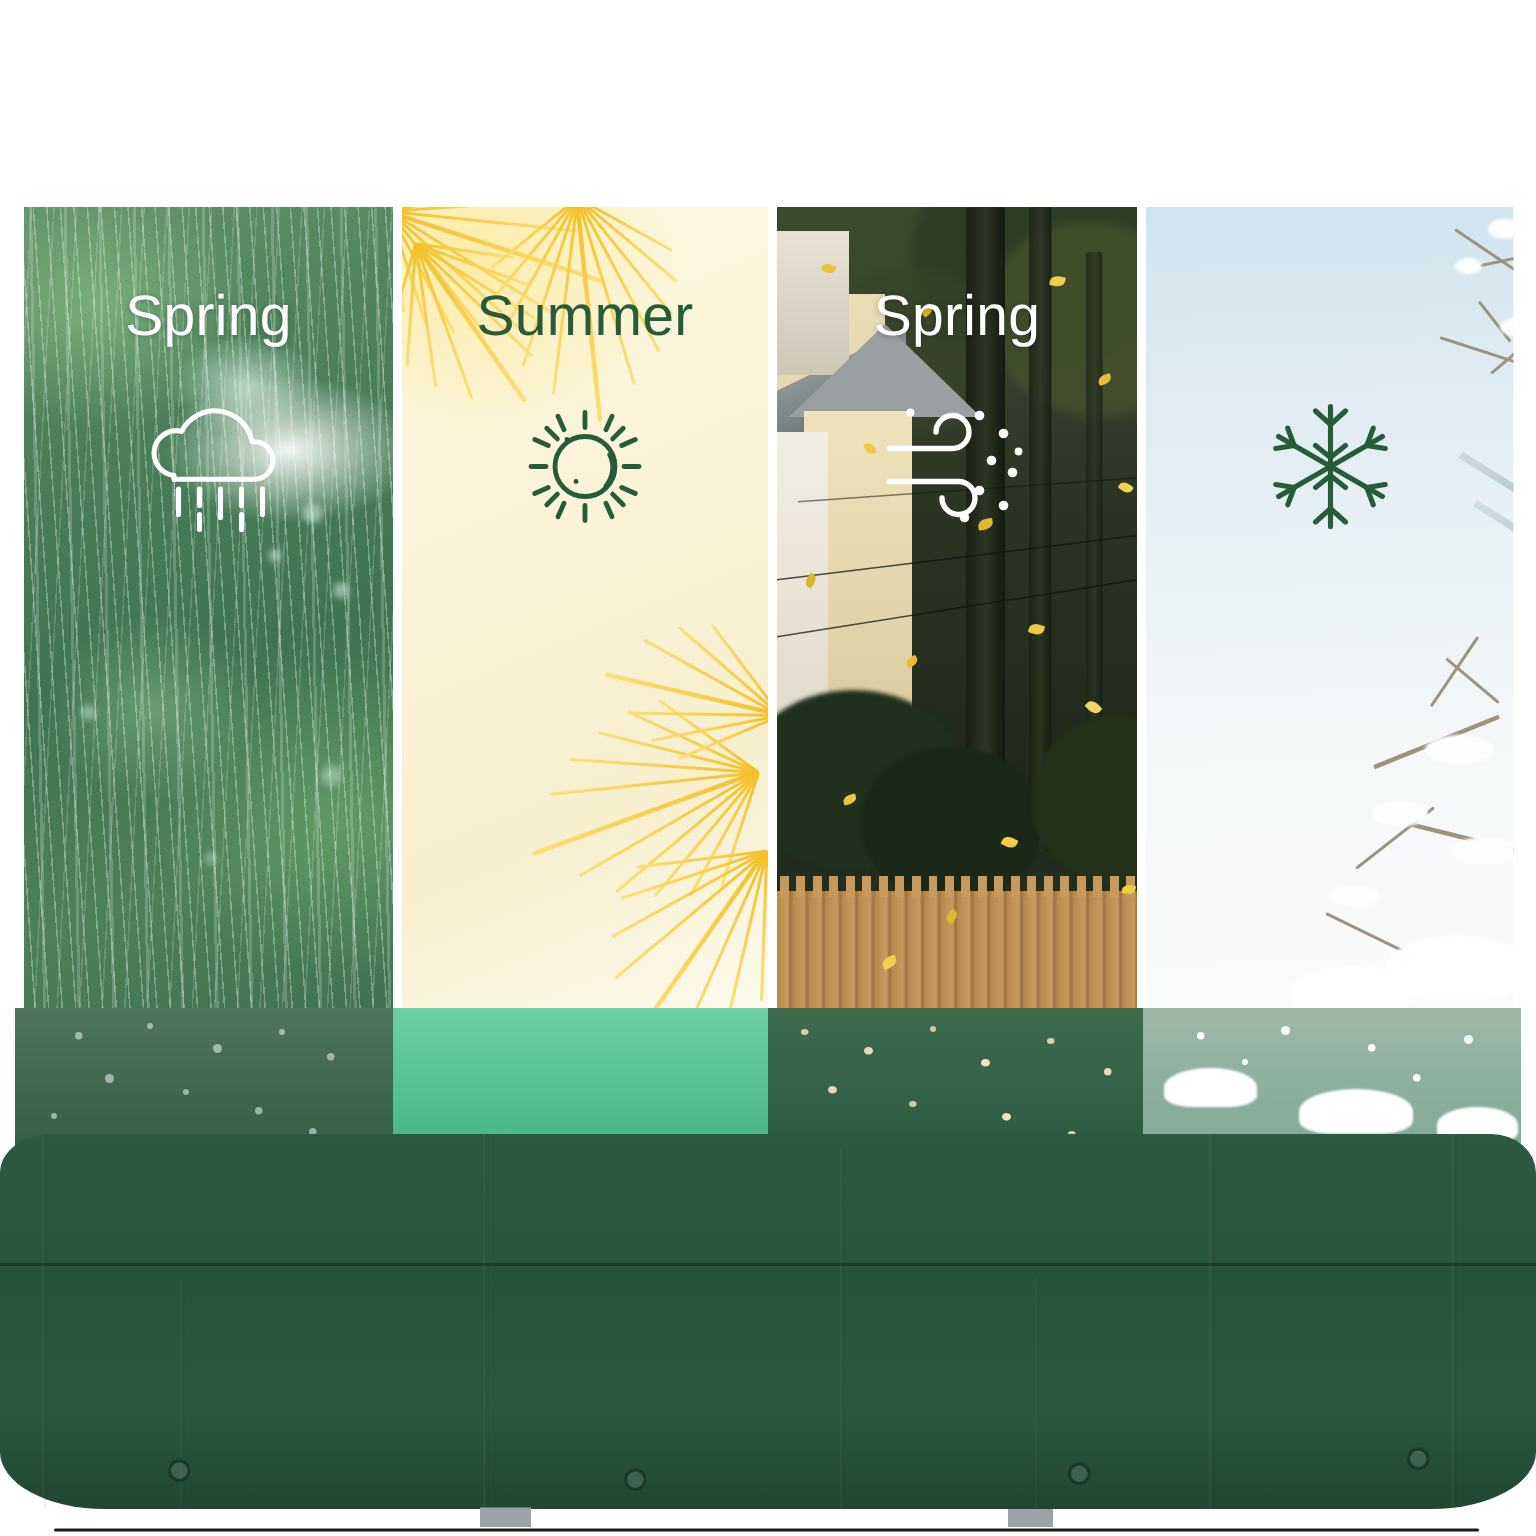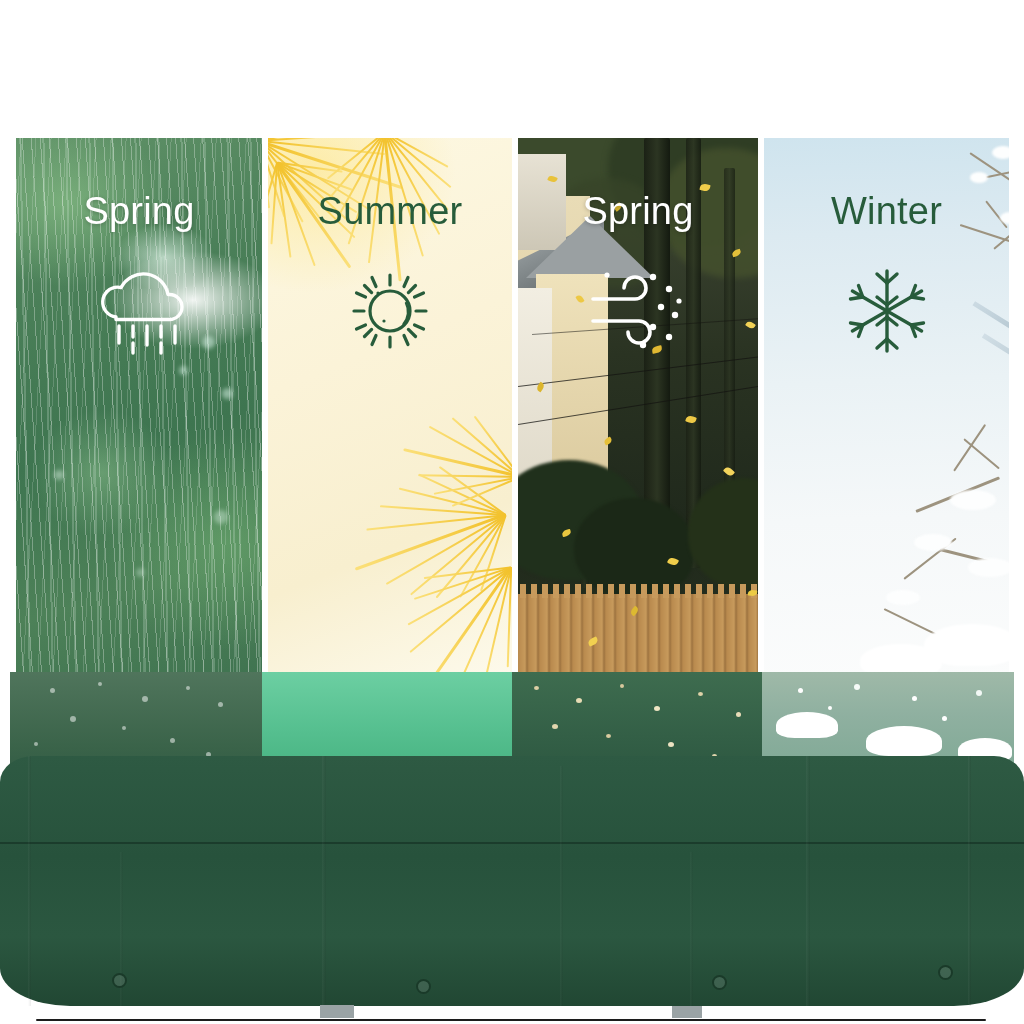--- a/index.html
+++ b/index.html
@@ -352,21 +352,20 @@
         <div class="w-snowcap" style="left:186px;top:352px;width:46px;height:20px;"></div>
         <div class="w-snowcap" style="left:150px;top:396px;width:38px;height:17px;"></div>
         <div class="w-snowcap" style="left:204px;top:420px;width:44px;height:19px;"></div>
         <div class="w-snowcap" style="left:122px;top:452px;width:34px;height:15px;"></div>
         <div class="w-snowpile" style="left:160px;top:486px;width:96px;height:42px;"></div>
         <div class="w-snowpile" style="left:96px;top:506px;width:82px;height:34px;"></div>
         <div class="w-bluerail" style="left:206px;top:176px;width:50px;height:5px;transform:rotate(32deg);opacity:.55;"></div>
         <div class="w-bluerail" style="left:216px;top:206px;width:42px;height:5px;transform:rotate(32deg);opacity:.45;"></div>
       </div>
 
-      <div class="panel-label lbl-dark">Winter</div>
       <div class="panel-icon">
         <svg width="96" height="96" viewBox="0 0 96 96" fill="none" aria-hidden="true">
           <g stroke="#275c3b" stroke-width="3.4" stroke-linecap="round">
             <line x1="48" y1="8" x2="48" y2="88"></line>
             <line x1="13.4" y1="28" x2="82.6" y2="68"></line>
             <line x1="13.4" y1="68" x2="82.6" y2="28"></line>
             <line x1="48" y1="20" x2="38" y2="11"></line>
               <line x1="48" y1="20" x2="58" y2="11"></line>
             <line x1="48" y1="76" x2="38" y2="85"></line>
               <line x1="48" y1="76" x2="58" y2="85"></line>

